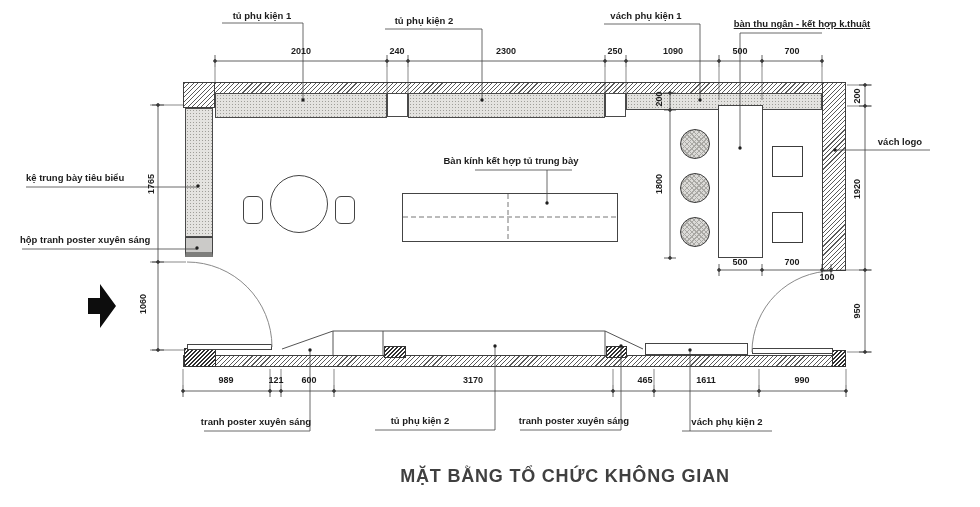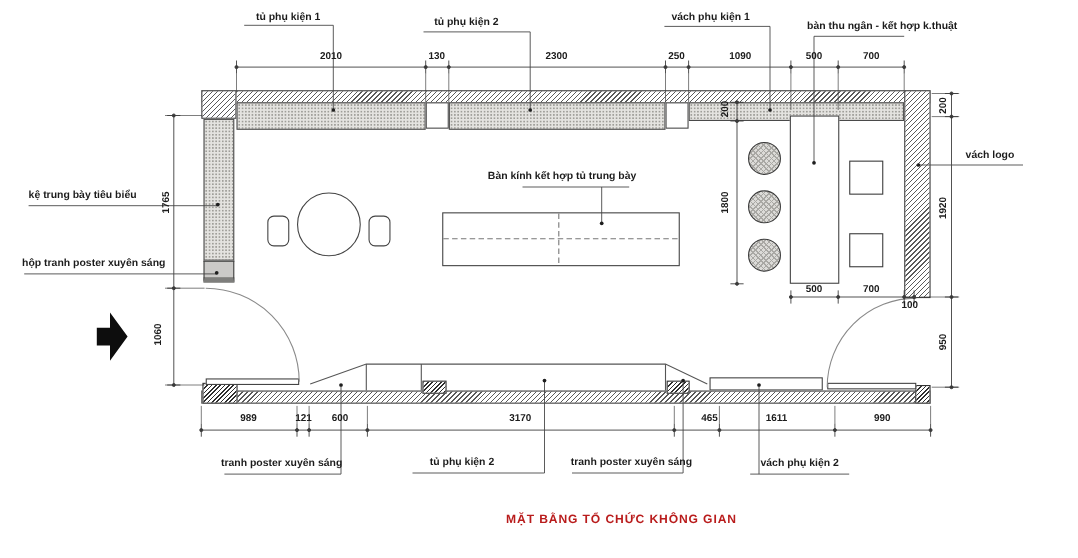--- a/index.html
+++ b/index.html
@@ -37,21 +37,21 @@
       repeating-linear-gradient(135deg,#a9a8a4 0px,#a9a8a4 1px,rgba(0,0,0,0) 1px,rgba(0,0,0,0) 3.4px);
   }
   .posterbox{
     background:#cbcac8;border:1px solid #444;border-bottom:5px solid #7e7e7c;box-sizing:border-box;
   }
   
   .callout{font-size:9.5px;font-weight:bold;line-height:11px;text-align:center;white-space:nowrap;}
   .callout.left-al{text-align:left;}
   .dim{font-size:9px;font-weight:bold;width:40px;text-align:center;white-space:nowrap;}
   .dim.rot{height:12px;transform:rotate(-90deg);transform-origin:center;}
-  .title{font-size:11px;font-weight:600;letter-spacing:0.8px;text-align:center;white-space:nowrap;color:#b91c1c;}
+  .title{font-size:18px;font-weight:600;letter-spacing:0.8px;text-align:center;white-space:nowrap;color:#404040;}
 </style>
 </head>
 <body>
 
 <div id="canvas">
 
   <div class="abs wall-hatch" style="left:183px;top:82px;width:663px;height:12px;"></div>
   <div class="abs wall-hatch" style="left:183px;top:82px;width:32px;height:26px;"></div>
   <div class="abs wall-hatch" style="left:822px;top:82px;width:24px;height:189px;"></div>
   <div class="abs wall-hatch" style="left:183px;top:355px;width:663px;height:12px;"></div>
@@ -235,32 +235,32 @@
     </g>
 
     <g fill="#0d0d0d">
       <polygon points="88,298 100,298 100,284 116,306 100,328 100,314 88,314"></polygon>
     </g>
   </svg>
 
   <div class="abs callout" style="left:202px;top:10px;width:120px;">tủ phụ kiện 1</div>
   <div class="abs callout" style="left:364px;top:15px;width:120px;">tủ phụ kiện 2</div>
   <div class="abs callout" style="left:586px;top:10px;width:120px;">vách phụ kiện 1</div>
-  <div class="abs callout" style="left:702px;top:18px;width:200px;">bàn thu ngân - kết hợp k.thuật</div>
+  <div class="abs callout" style="left:702px;top:18px;width:200px;text-decoration:underline;">bàn thu ngân - kết hợp k.thuật</div>
   <div class="abs callout left-al" style="left:26px;top:172px;width:120px;">kệ trung bày tiêu biểu</div>
   <div class="abs callout left-al" style="left:20px;top:234px;width:140px;">hộp tranh poster xuyên sáng</div>
   <div class="abs callout" style="left:855px;top:136px;width:90px;text-align:center;">vách logo</div>
   <div class="abs callout" style="left:421px;top:155px;width:180px;">Bàn kính kết hợp tủ trung bày</div>
   <div class="abs callout" style="left:196px;top:416px;width:120px;">tranh poster xuyên sáng</div>
   <div class="abs callout" style="left:360px;top:415px;width:120px;">tủ phụ kiện 2</div>
   <div class="abs callout" style="left:514px;top:415px;width:120px;">tranh poster xuyên sáng</div>
   <div class="abs callout" style="left:667px;top:416px;width:120px;">vách phụ kiện 2</div>
 
   <div class="abs dim" style="left:281px;top:46px;">2010</div>
-  <div class="abs dim" style="left:377px;top:46px;">130</div>
+  <div class="abs dim" style="left:377px;top:46px;">240</div>
   <div class="abs dim" style="left:486px;top:46px;">2300</div>
   <div class="abs dim" style="left:595px;top:46px;">250</div>
   <div class="abs dim" style="left:653px;top:46px;">1090</div>
   <div class="abs dim" style="left:720px;top:46px;">500</div>
   <div class="abs dim" style="left:772px;top:46px;">700</div>
 
   <div class="abs dim" style="left:206px;top:375px;">989</div>
   <div class="abs dim" style="left:256px;top:375px;">121</div>
   <div class="abs dim" style="left:289px;top:375px;">600</div>
   <div class="abs dim" style="left:453px;top:375px;">3170</div>

